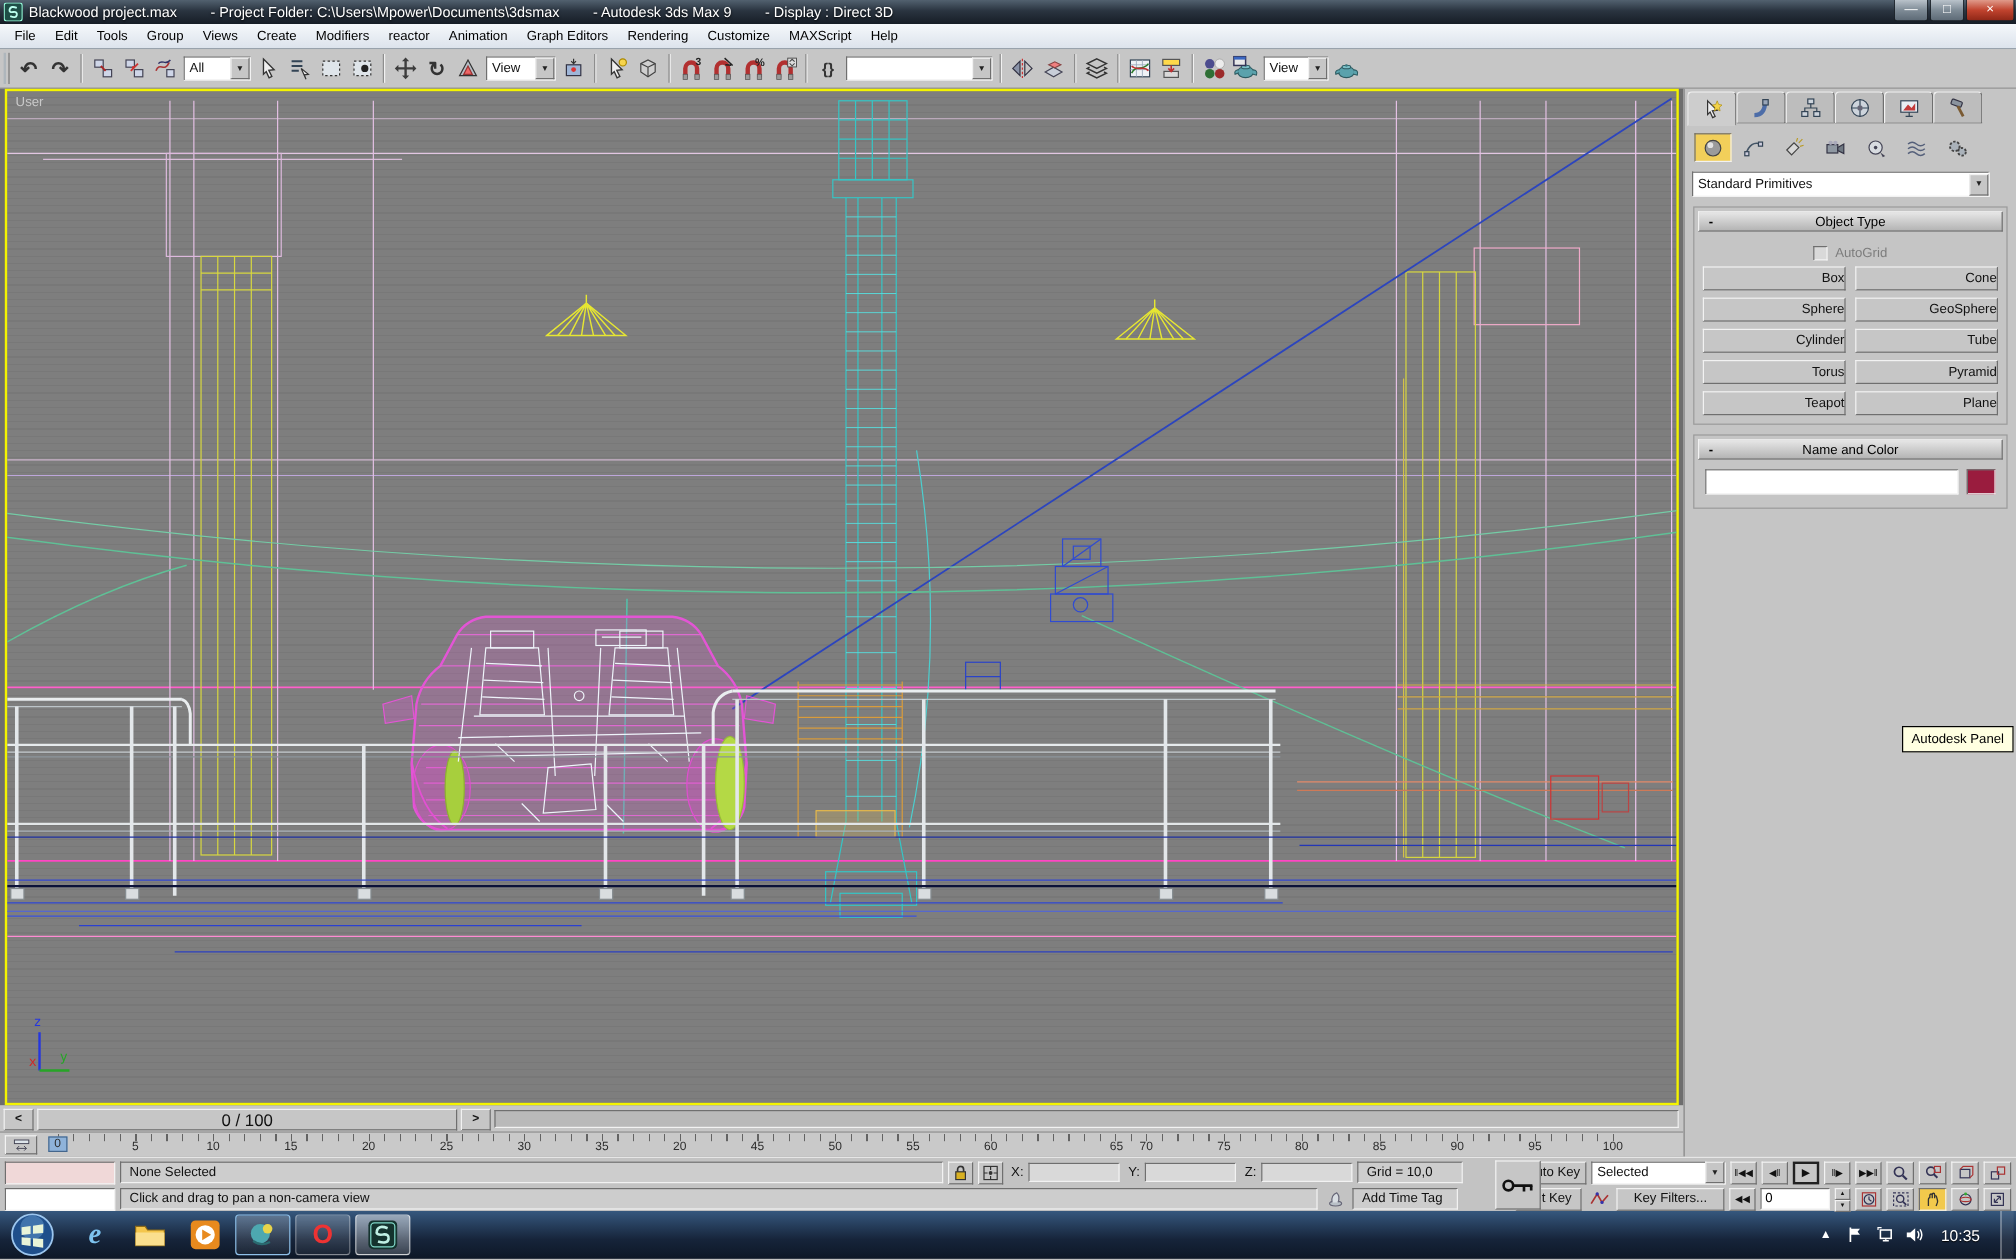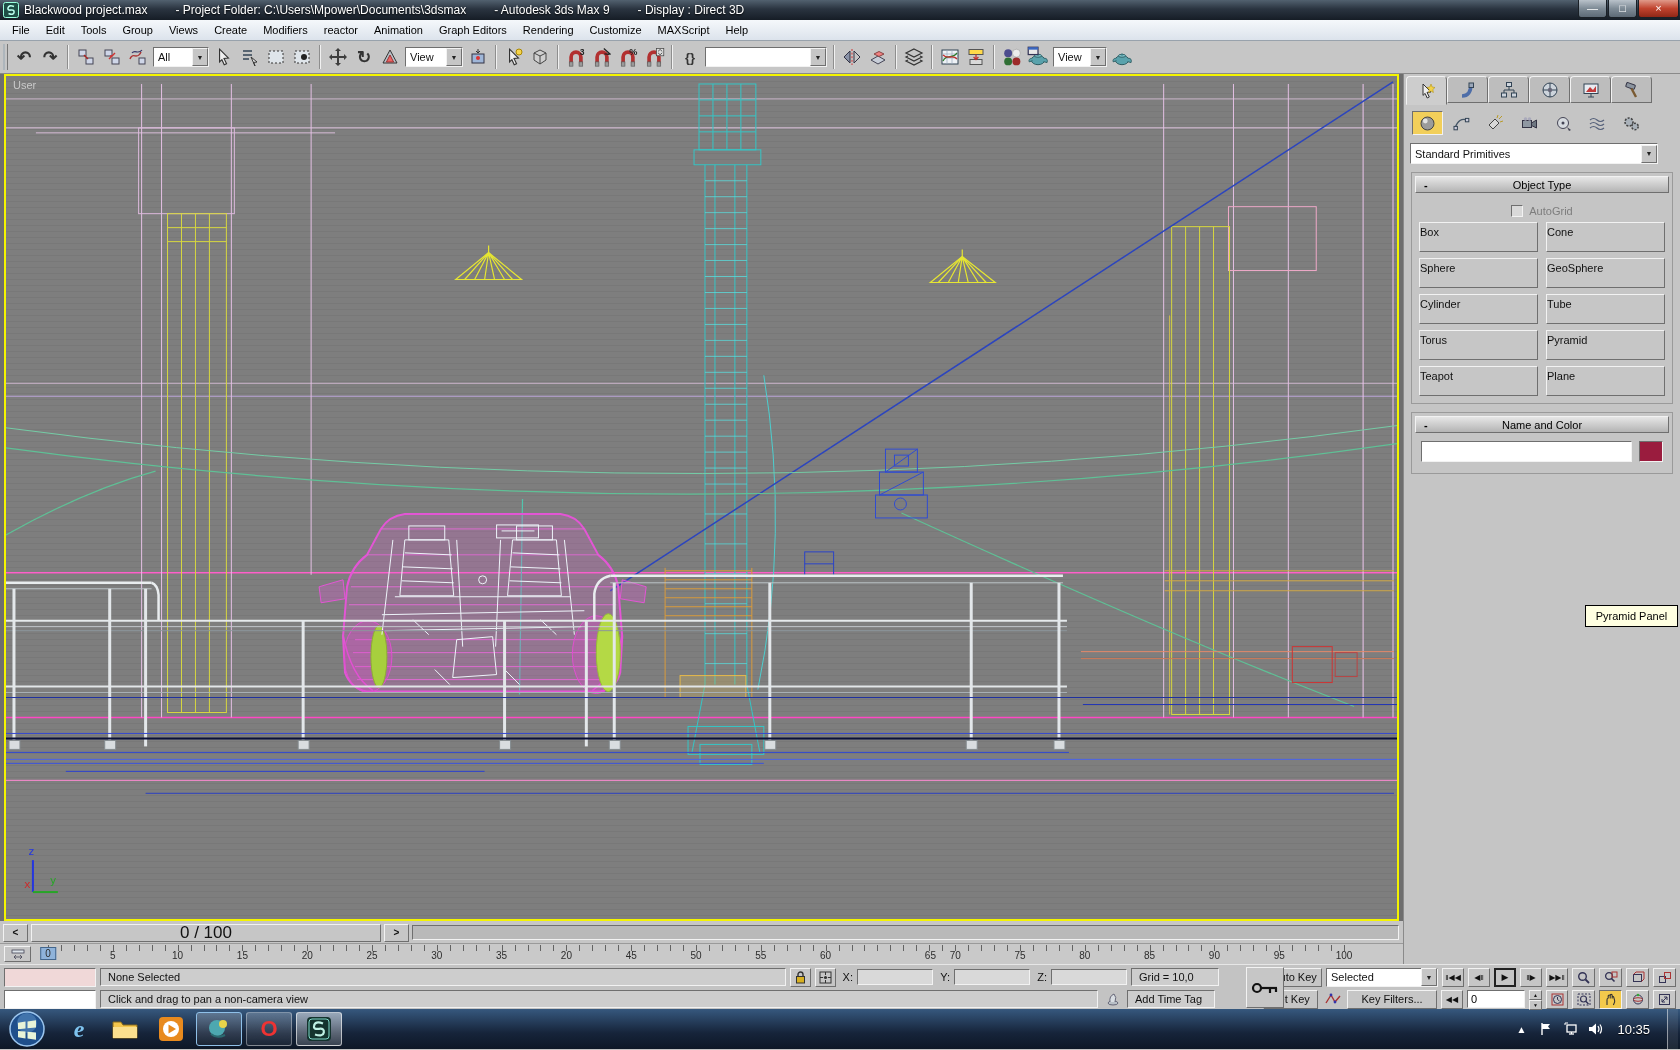--- a/index.html
+++ b/index.html
@@ -47,21 +47,21 @@
   .main { display:flex; height:890px; }
   .left-col { width:1403px; background:#6e6e6e; }
   .viewport { position:relative; margin-left:4px; width:1395px; height:847px;
               border:2px solid #f4f400;
               background:repeating-linear-gradient(#7e7e7e 0 5px, #787878 5px 6px); }
   .viewport svg { position:absolute; left:0; top:0; }
   .vp-label { position:absolute; left:7px; top:3px; color:#c9c9c9; font-size:11px; }
 
   .timeline { height:22px; background:#c6c6c6; display:flex; align-items:center; gap:3px; padding:2px 4px 1px 3px; }
   .tl-btn { width:25px; height:18px; font-size:10px; font-weight:bold; }
-  .tl-handle { width:350px; height:18px; font-size:17px; }
+  .tl-handle { width:350px; height:18px; font-size:14px; }
   .tl-groove { flex:1; height:15px; background:#b9b9b9; }
 
   .trackbar { height:21px; position:relative; background:#c9c9c9; border-top:1px solid #9a9a9a; }
   .tb-btn { position:absolute; left:4px; top:2px; width:27px; height:16px; }
   .ruler { position:absolute; left:34px; top:0; right:30px; bottom:0; }
   .minor-ticks { position:absolute; left:14px; top:1px; width:1298px; height:6px;
                  background:repeating-linear-gradient(90deg,#636363 0 1px, rgba(0,0,0,0) 1px 12.96px); }
   .tick { position:absolute; top:6px; transform:translateX(-50%); font-size:10px; color:#2c2c2c; }
   .tick.current { background:#8fb3da; border:1px solid #44668c; padding:0 4px; top:3px; }
 
@@ -76,21 +76,21 @@
   .cp-cat.active { background:#f2cf5a; border:1px solid; border-color:#6f6f6f #f2f2f2 #f2f2f2 #6f6f6f; }
   .cp-dd { margin:4px 22px 8px 6px; height:21px; }
   .rollout { margin:4px 7px 8px 7px; border:1px solid #9a9a9a; padding:4px 5px 7px 5px; background:#c5c5c5; }
   .ro-head { height:17px; background:linear-gradient(#e6e6e6,#b4b4b4); border:1px solid;
              border-color:#f2f2f2 #6f6f6f #6f6f6f #f2f2f2; margin:-1px -2px 6px -2px;
              position:relative; text-align:center; line-height:16px; font-size:11px; color:#000; }
   .ro-minus { position:absolute; left:8px; top:0; font-weight:bold; }
   .autogrid-row { display:flex; align-items:flex-end; justify-content:center; gap:6px; height:18px; margin-bottom:5px; color:#7d7d7d; }
   .chk { width:12px; height:12px; background:#d9d9d9; border:1px solid; border-color:#6f6f6f #f2f2f2 #f2f2f2 #6f6f6f; }
   .ot-grid { display:grid; grid-template-columns:1fr 1fr; gap:6px 8px; padding:0 2px; }
-  .ot-btn { height:30px; font-size:11px; text-align:left; line-height:19px; }
+  .ot-btn { height:20px; font-size:11px; text-align:right; line-height:19px; }
   .nc-row { display:flex; gap:7px; padding:2px 4px 4px 4px; }
   .nc-input { flex:1; height:21px; background:#fff; border:1px solid; border-color:#6f6f6f #f2f2f2 #f2f2f2 #6f6f6f; font:11px "Liberation Sans",sans-serif; padding:0 4px;}
   .nc-swatch { width:24px; height:21px; background:#9a1c3e; border:1px solid; border-color:#6f6f6f #f2f2f2 #f2f2f2 #6f6f6f; }
   .cp-tooltip { position:absolute; right:2px; top:531px; width:93px; height:22px; background:#ffffe1;
                 border:1px solid #000; font-size:11px; line-height:20px; text-align:center; color:#000; }
 
   
   .statusbar { height:45px; background:#c3c3c3; border-top:1px solid #e6e6e6; position:relative; padding-top:1px; }
   .sb-row { height:22px; display:flex; align-items:center; gap:4px; padding:0 4px; }
   .sb-box { height:19px; }
@@ -775,21 +775,21 @@
       <div class="ro-head">
         <span class="ro-minus">-</span>
         <span>Name and Color</span>
       </div>
       <div class="nc-row">
         <input class="nc-input" value="" style="">
         <span class="nc-swatch"></span>
       </div>
     </div>
 
-    <div class="cp-tooltip">Pyramid Panel</div>
+    <div class="cp-tooltip">Autodesk Panel</div>
   </div>
 </div>
 
 <div class="statusbar">
   <div class="sb-row">
     <span class="listener pink in sb-box"></span>
     <span class="sb-field in grow">None Selected</span>
     <span class="sb-ib out flexc">
         <svg width="11" height="13" viewBox="0 0 11 13">
           <rect x="1.5" y="5.5" width="8" height="6.5" fill="#d8b021" stroke="#333"></rect>

